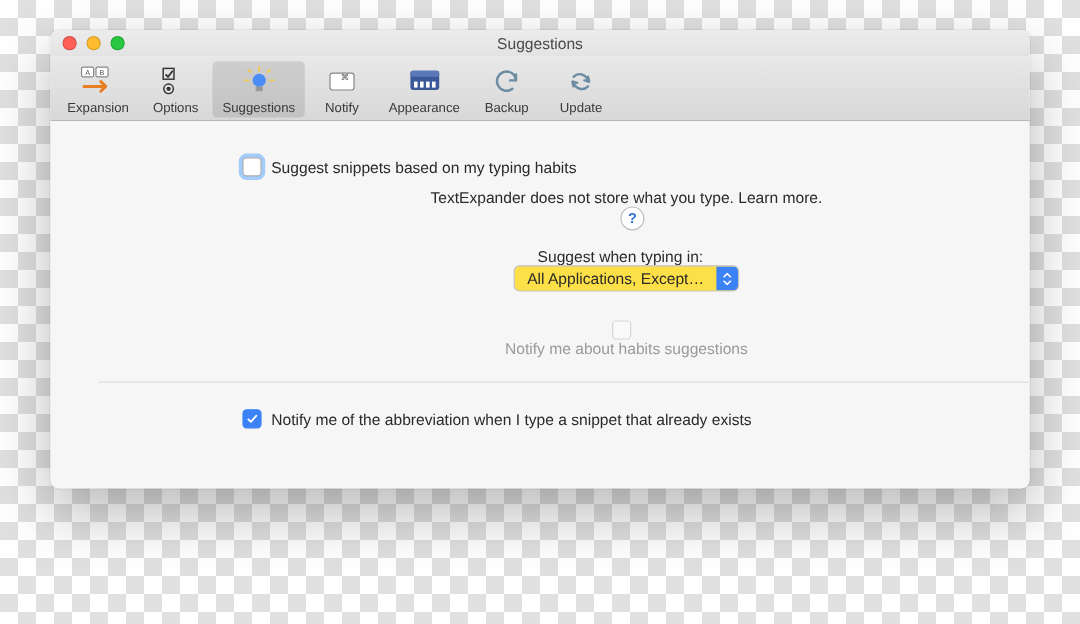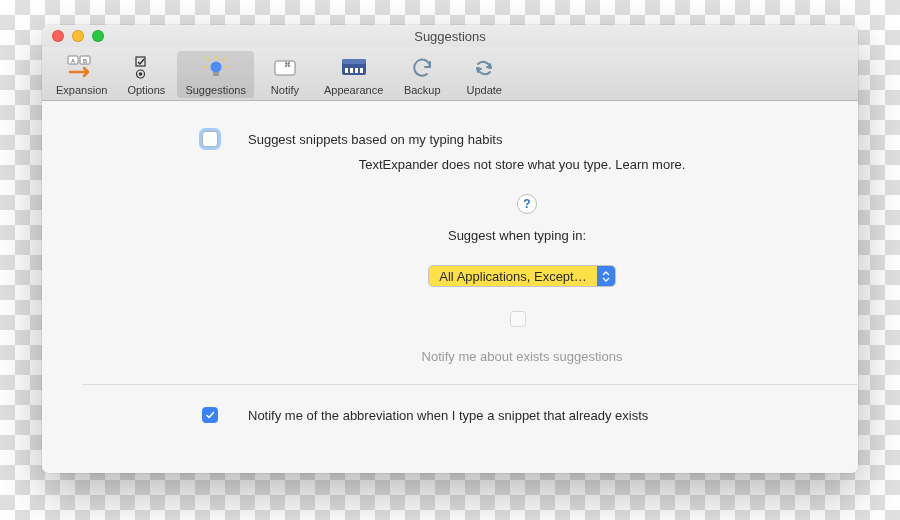--- a/index.html
+++ b/index.html
@@ -52,21 +52,21 @@
   cursor: default;
   text-align: right;
 }
 .tb-item.active { background: rgba(0,0,0,.10); }
 .tb-icon { width: 32px; height: 28px; display: flex; align-items: center; justify-content: center; }
 .tb-label { font-size: 11px; color: #3a3a3a; margin-top: 2px; }
 .content {
   background: #f6f6f6;
   padding: 30px 40px 40px 160px;
 }
-.row { display: flex; align-items: center; margin-bottom: 10px; gap: 22px; }
+.row { display: flex; align-items: center; margin-bottom: 10px; }
 .checkbox {
   width: 16px; height: 16px; border-radius: 3.5px;
   background: #fff; border: 1px solid #b0b0b0;
   margin-right: 8px; display: inline-flex; align-items: center; justify-content: center;
   flex-shrink: 0;
 }
 .checkbox.highlight { box-shadow: 0 0 0 3px rgba(80,160,255,.5); }
 .checkbox.checked { background: #3b82f6; border-color: #3b82f6; }
 .checkbox.disabled { opacity: .45; }
 .checkbox svg { width: 10px; height: 10px; }
@@ -215,21 +215,21 @@
             </svg>
           <svg viewBox="0 0 8 5">
               <path d="M1 1 L4 4 L7 1" stroke="#fff" stroke-width="1.3" fill="none"></path>
             </svg>
         </span>
       </span>
     </div>
 
     <div class="row indent" style="margin-top:24px;">
       <span class="checkbox disabled"></span>
-      <span class="cb-label disabled">Notify me about exists suggestions</span>
+      <span class="cb-label disabled">Notify me about habits suggestions</span>
     </div>
 
     <hr class="divider">
 
     <div class="row">
       <span class="checkbox checked">
         <svg viewBox="0 0 10 10">
             <path d="M2 5.5 L4 7.5 L8.5 2.5" stroke="#fff" stroke-width="1.6" fill="none" stroke-linecap="round" stroke-linejoin="round"></path>
           </svg>
       </span>

